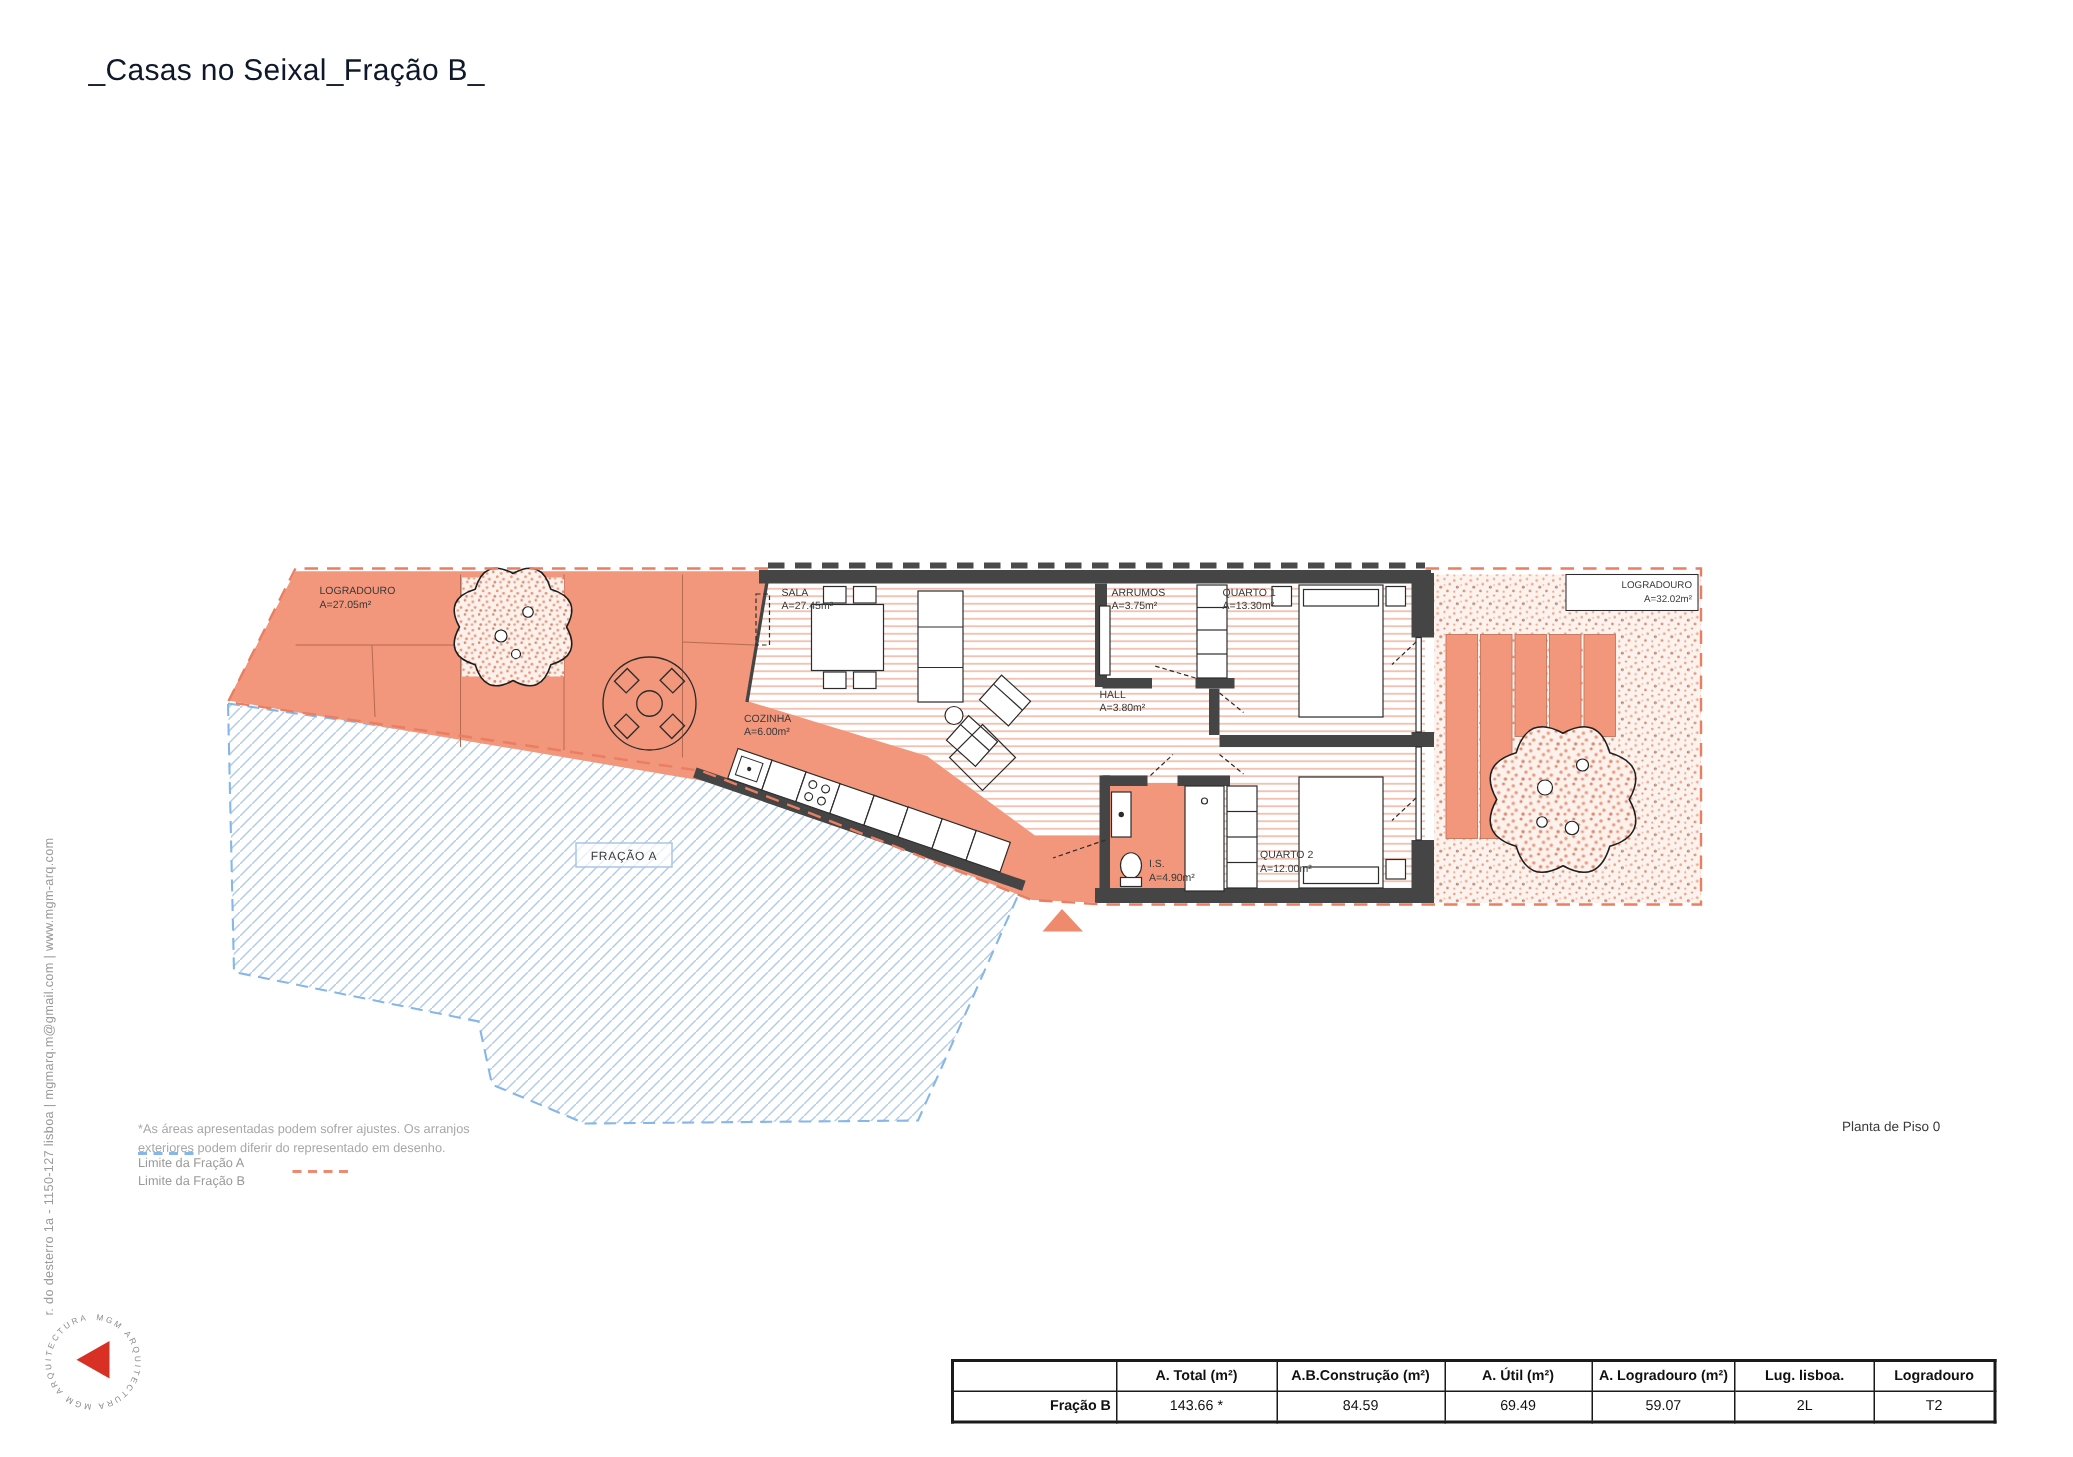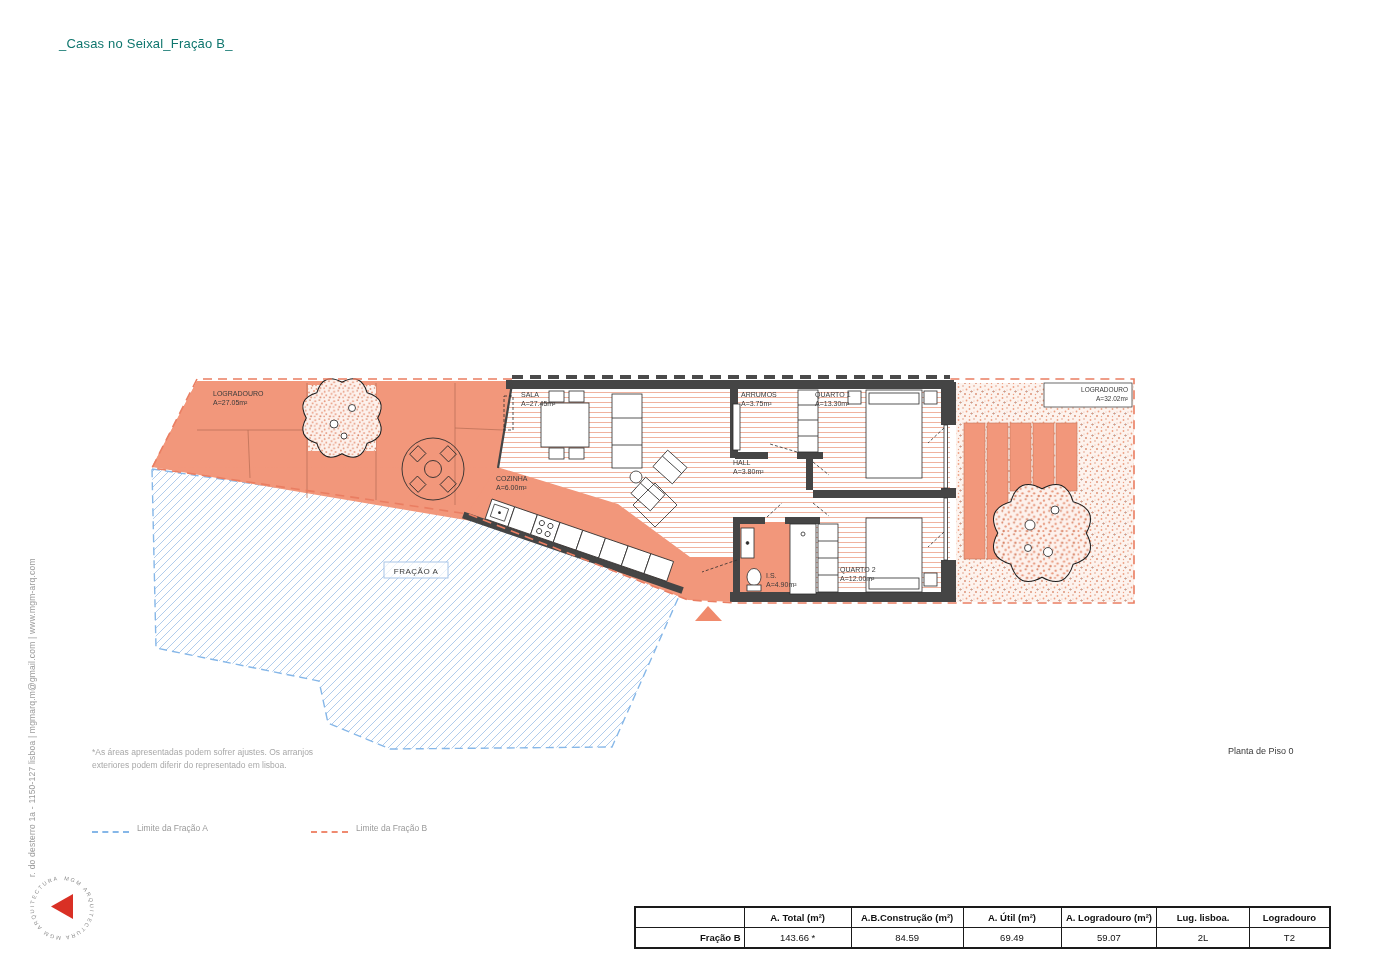--- a/index.html
+++ b/index.html
@@ -1,41 +1,41 @@
 <!DOCTYPE html>
 <html><head>
 <meta charset="utf-8">
 <style>
   html,body{margin:0;padding:0;}
   body{
     width:1382px;height:971px;position:relative;background:#ffffff;
     font-family:"Liberation Sans",sans-serif;overflow:hidden;
   }
   .sheet-title{
-    position:absolute;left:59px;top:36px;font-size:13px;color:#0f766e;
+    position:absolute;left:59px;top:36px;font-size:20px;color:#0f172a;
     letter-spacing:.2px;
   }
   .contact-vertical{
     position:absolute;left:27px;top:877px;width:292px;
     transform:rotate(-90deg);transform-origin:0 0;
     font-size:8.5px;color:#9a9a9a;letter-spacing:.2px;white-space:nowrap;
   }
   .plan-svg{position:absolute;left:0;top:0;}
   .plan-svg text{font-family:"Liberation Sans",sans-serif;fill:#3a3a3a;}
   .room-label{font-size:7px;}
   .fracao-label{font-size:8px;fill:#a9c6e8;letter-spacing:.5px;}
   .logradouro-box-label{font-size:6.5px;}
   .notes{
     position:absolute;left:92px;top:746px;font-size:8.5px;color:#a8a8a8;
     line-height:13px;
   }
   .drawing-title{
     position:absolute;left:1228px;top:746px;font-size:9px;color:#3a3a3a;
   }
-  .legend{position:absolute;left:92px;top:823px;display:flex;align-items:flex-end;font-size:8.5px;color:#9a9a9a;}
+  .legend{position:absolute;left:92px;top:768px;display:flex;align-items:flex-start;font-size:8.5px;color:#9a9a9a;flex-direction:column;}
   .legend .dash{width:37px;height:0;border-top:2px dashed #86b7e8;margin-right:8px;}
   .legend .dash.b{border-top-color:#ef8a70;margin-left:103px;}
   .area-table{
     position:absolute;left:634px;top:906px;width:697px;
     border-collapse:collapse;font-size:9.5px;color:#111;
     border:2px solid #1a1a1a;table-layout:fixed;
   }
   .area-table th,.area-table td{
     border:1px solid #1a1a1a;height:17px;text-align:center;padding:1px 3px;
     overflow:hidden;white-space:nowrap;
@@ -290,21 +290,21 @@
     <text class="room-label" x="733" y="474">A=3.80m²</text>
     <text class="room-label" x="766" y="578">I.S.</text>
     <text class="room-label" x="766" y="587">A=4.90m²</text>
     <text class="room-label" x="840" y="572">QUARTO 2</text>
     <text class="room-label" x="840" y="581">A=12.00m²</text>
   </g>
 </svg>
 
 <div class="notes">
   <div>*As áreas apresentadas podem sofrer ajustes. Os arranjos</div>
-  <div>exteriores podem diferir do representado em lisboa.</div>
+  <div>exteriores podem diferir do representado em desenho.</div>
 </div>
 
 <div class="legend">
   <span class="dash"></span>
   <span>Limite da Fração A</span>
   <span class="dash b"></span>
   <span>Limite da Fração B</span>
 </div>
 
 <div class="drawing-title">Planta de Piso 0</div>

